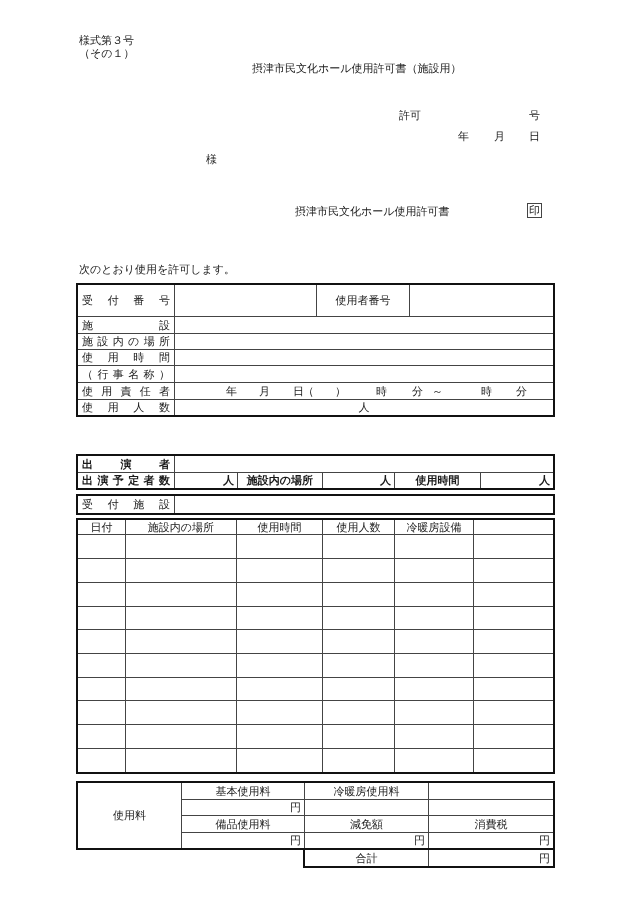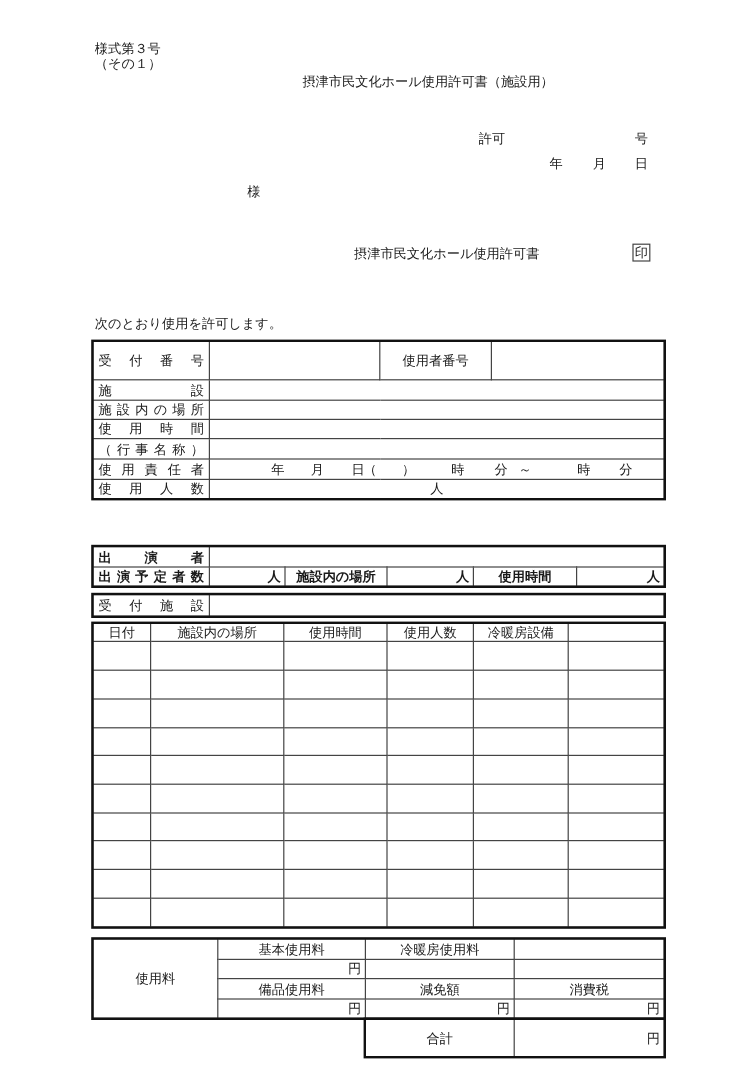--- a/index.html
+++ b/index.html
@@ -256,18 +256,18 @@
   </tr>
 </tbody>
   </table>
 
 <table class="outer" style="left:304px;top:849px;width:249px;">
   <colgroup>
       <col style="width:124px">
       <col style="width:125px">
     </colgroup>
   <tbody>
-      <tr style="height:31px">
+      <tr style="height:17px">
     <td class="c">合計</td>
     <td class="r"><span>円</span></td>
   </tr>
 </tbody>
   </table>
 
 </body></html>

